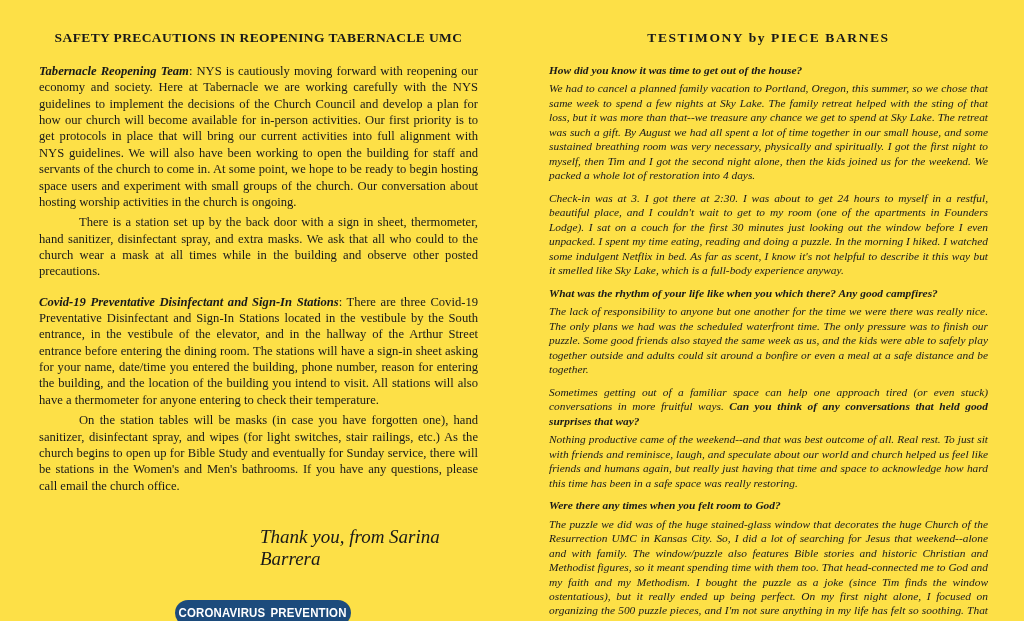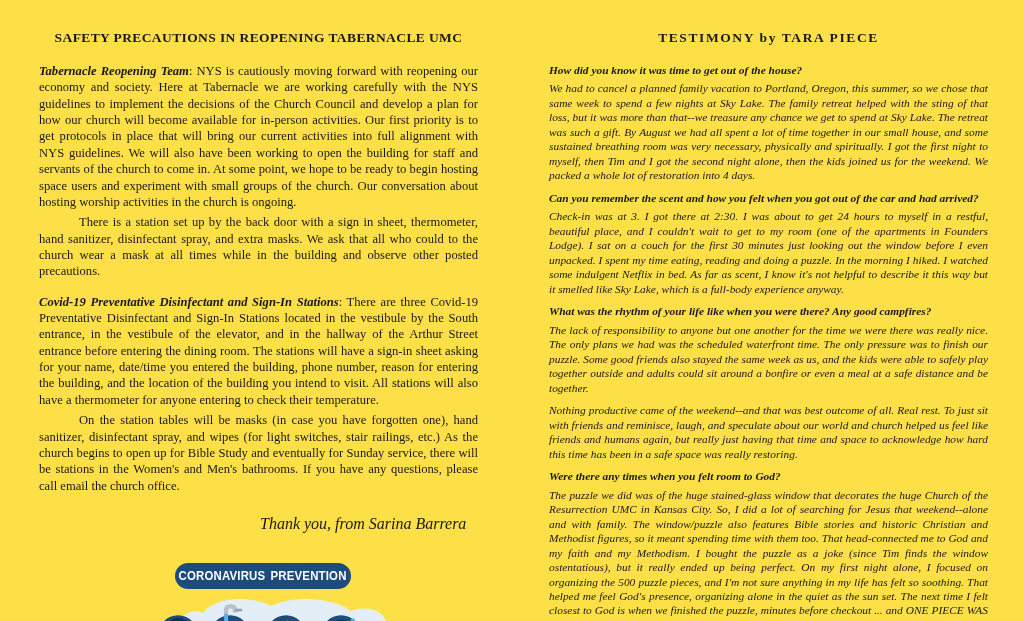--- a/index.html
+++ b/index.html
@@ -13,21 +13,21 @@
   .col-title{
     text-align:center;font-weight:bold;font-size:13.5px;margin:0 0 17px 0;letter-spacing:.4px;
   }
   .col-right .col-title{letter-spacing:1.6px;}
   .body-text p{margin:4px;text-align:justify;}
   .col-left .body-text{font-size:12.6px;line-height:1.3;}
   .lead{font-weight:bold;font-style:italic;}
   .indent{text-indent:40px;}
   .block-gap{margin-top:14px !important;}
   .signoff{
-    font-style:italic;font-size:16px;margin:21px 0 0 225px;
+    font-style:italic;font-size:19px;margin:32px 0 0 225px;
   }
   
   .graphic{position:relative;width:272px;margin:30px 0 0 112px;}
   .pill{
     width:176px;height:26px;margin-left:28px;border-radius:14px;background:#1c4b7c;
     display:flex;align-items:center;justify-content:center;
   }
   .pill span{
     color:#ffffff;font-family:"Liberation Sans", sans-serif;font-weight:bold;
     font-size:13px;letter-spacing:.2px;word-spacing:2px;white-space:nowrap;
@@ -154,39 +154,39 @@
             <rect x="34" y="17.5" width="5" height="13.5" rx="2.5" fill="#45b1e6"></rect>
             <circle cx="36.5" cy="35" r="2.8" fill="#45b1e6"></circle>
           </svg>
 
         </div>
       </div>
     </div>
   </div>
 
   <div class="col col-right">
-    <h1 class="col-title">TESTIMONY by TARA PIECE</h1>
+    <h1 class="col-title">TESTIMONY by PIECE BARNES</h1>
     <div class="body-text">
 
       <div class="qa">
         <p class="q">How did you know it was time to get out of the house?</p>
         <p class="a">We had to cancel a planned family vacation to Portland, Oregon, this summer, so we chose that same week to spend a few nights at Sky Lake. The family retreat helped with the sting of that loss, but it was more than that--we treasure any chance we get to spend at Sky Lake. The retreat was such a gift. By August we had all spent a lot of time together in our small house, and some sustained breathing room was very necessary, physically and spiritually. I got the first night to myself, then Tim and I got the second night alone, then the kids joined us for the weekend. We packed a whole lot of restoration into 4 days.</p>
       </div>
 
       <div class="qa">
-        <p class="q">Can you remember the scent and how you felt when you got out of the car and had arrived?</p>
         <p class="a">Check-in was at 3. I got there at 2:30. I was about to get 24 hours to myself in a restful, beautiful place, and I couldn't wait to get to my room (one of the apartments in Founders Lodge). I sat on a couch for the first 30 minutes just looking out the window before I even unpacked. I spent my time eating, reading and doing a puzzle. In the morning I hiked. I watched some indulgent Netflix in bed. As far as scent, I know it's not helpful to describe it this way but it smelled like Sky Lake, which is a full-body experience anyway.</p>
       </div>
 
       <div class="qa">
-        <p class="q">What was the rhythm of your life like when you were there?  Any good campfires?</p>
+        <p class="q">What was the rhythm of your life like when you which there?  Any good campfires?</p>
         <p class="a">The lack of responsibility to anyone but one another for the time we were there was really nice. The only plans we had was the scheduled waterfront time. The only pressure was to finish our puzzle. Some good friends also stayed the same week as us, and the kids were able to safely play together outside and adults could sit around a bonfire or even a meal at a safe distance and be together.</p>
       </div>
 
       <div class="qa">
+        <p class="q"><span class="pre">Sometimes getting out of a familiar space can help one approach tired (or even stuck) conversations in more fruitful ways.  </span><span>Can you think of any conversations that held good surprises that way?</span></p>
         <p class="a">Nothing productive came of the weekend--and that was best outcome of all. Real rest. To just sit with friends and reminisce, laugh, and speculate about our world and church helped us feel like friends and humans again, but really just having that time and space to acknowledge how hard this time has been in a safe space was really restoring.</p>
       </div>
 
       <div class="qa">
         <p class="q">Were there any times when you felt room to God?</p>
         <p class="a">The puzzle we did was of the huge stained-glass window that decorates the huge Church of the Resurrection UMC in Kansas City. So, I did a lot of searching for Jesus that weekend--alone and with family. The window/puzzle also features Bible stories and historic Christian and Methodist figures, so it meant spending time with them too. That head-connected me to God and my faith and my Methodism. I bought the puzzle as a joke (since Tim finds the window ostentatious), but it really ended up being perfect. On my first night alone, I focused on organizing the 500 puzzle pieces, and I'm not sure anything in my life has felt so soothing. That helped me feel God's presence, organizing alone in the quiet as the sun set. The next time I felt closest to God is when we finished the puzzle, minutes before checkout ... and ONE PIECE WAS MISSING. It felt like God saying: Figure out how to be satisfied or at least at peace with incompletion; the getting here was the point. (I did not appreciate that lesson.)</p>
       </div>
 
     </div>
   </div>

